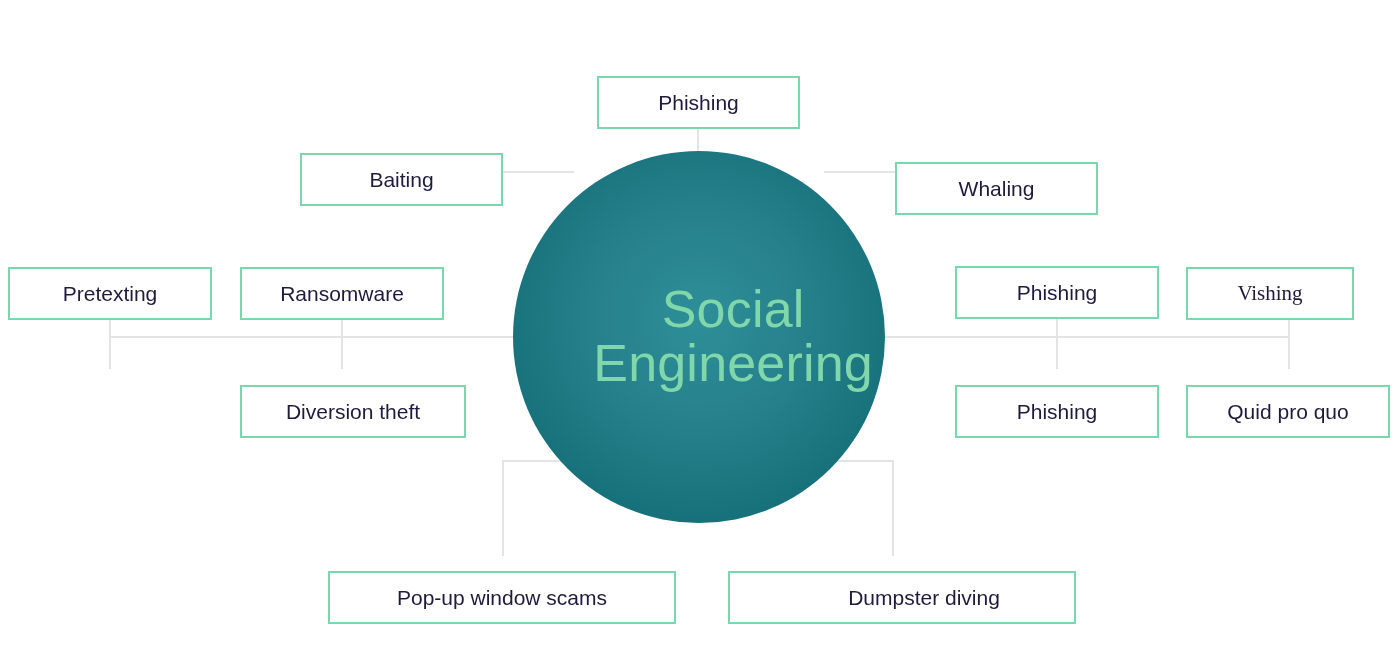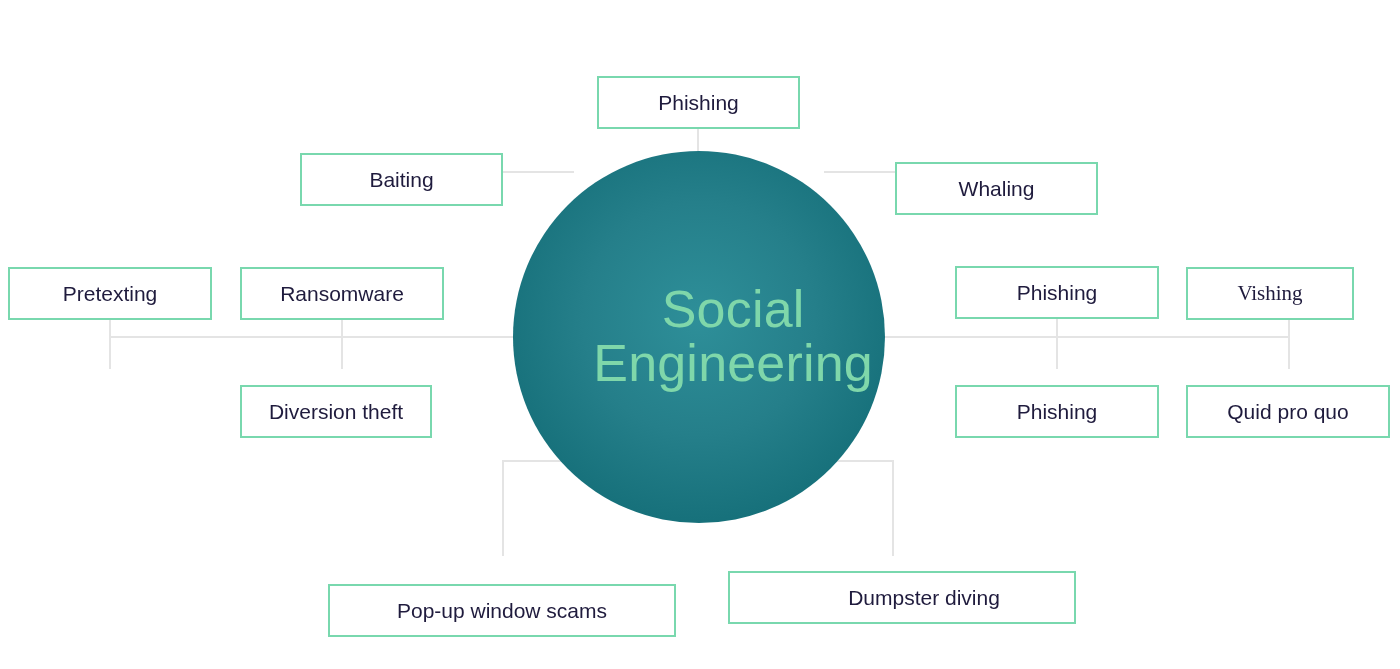--- a/index.html
+++ b/index.html
@@ -118,33 +118,33 @@
 
   <div class="node" style="left:955px; top:250px; width:204px; height:53px;">
     <span>Phishing</span>
   </div>
 
   <div class="node" style="left:1186px; top:251px; width:168px; height:53px;font-family:Liberation Serif, serif;">
     <span>Vishing</span>
   </div>
 
 
-  <div class="node" style="left:240px; top:369px; width:192px; height:53px;">
+  <div class="node" style="left:240px; top:369px; width:226px; height:53px;">
     <span>Diversion theft</span>
   </div>
 
   <div class="node" style="left:955px; top:369px; width:204px; height:53px;">
     <span>Phishing</span>
   </div>
 
   <div class="node" style="left:1186px; top:369px; width:204px; height:53px;">
     <span>Quid pro quo</span>
   </div>
 
-  <div class="node" style="left:328px; top:568px; width:348px; height:53px;">
+  <div class="node" style="left:328px; top:555px; width:348px; height:53px;">
     <span>Pop-up window scams</span>
   </div>
 
   <div class="node" style="left:728px; top:555px; width:348px; height:53px;padding-left:44px;">
     <span>Dumpster diving</span>
   </div>
 
 </div>
 
 </body></html>

